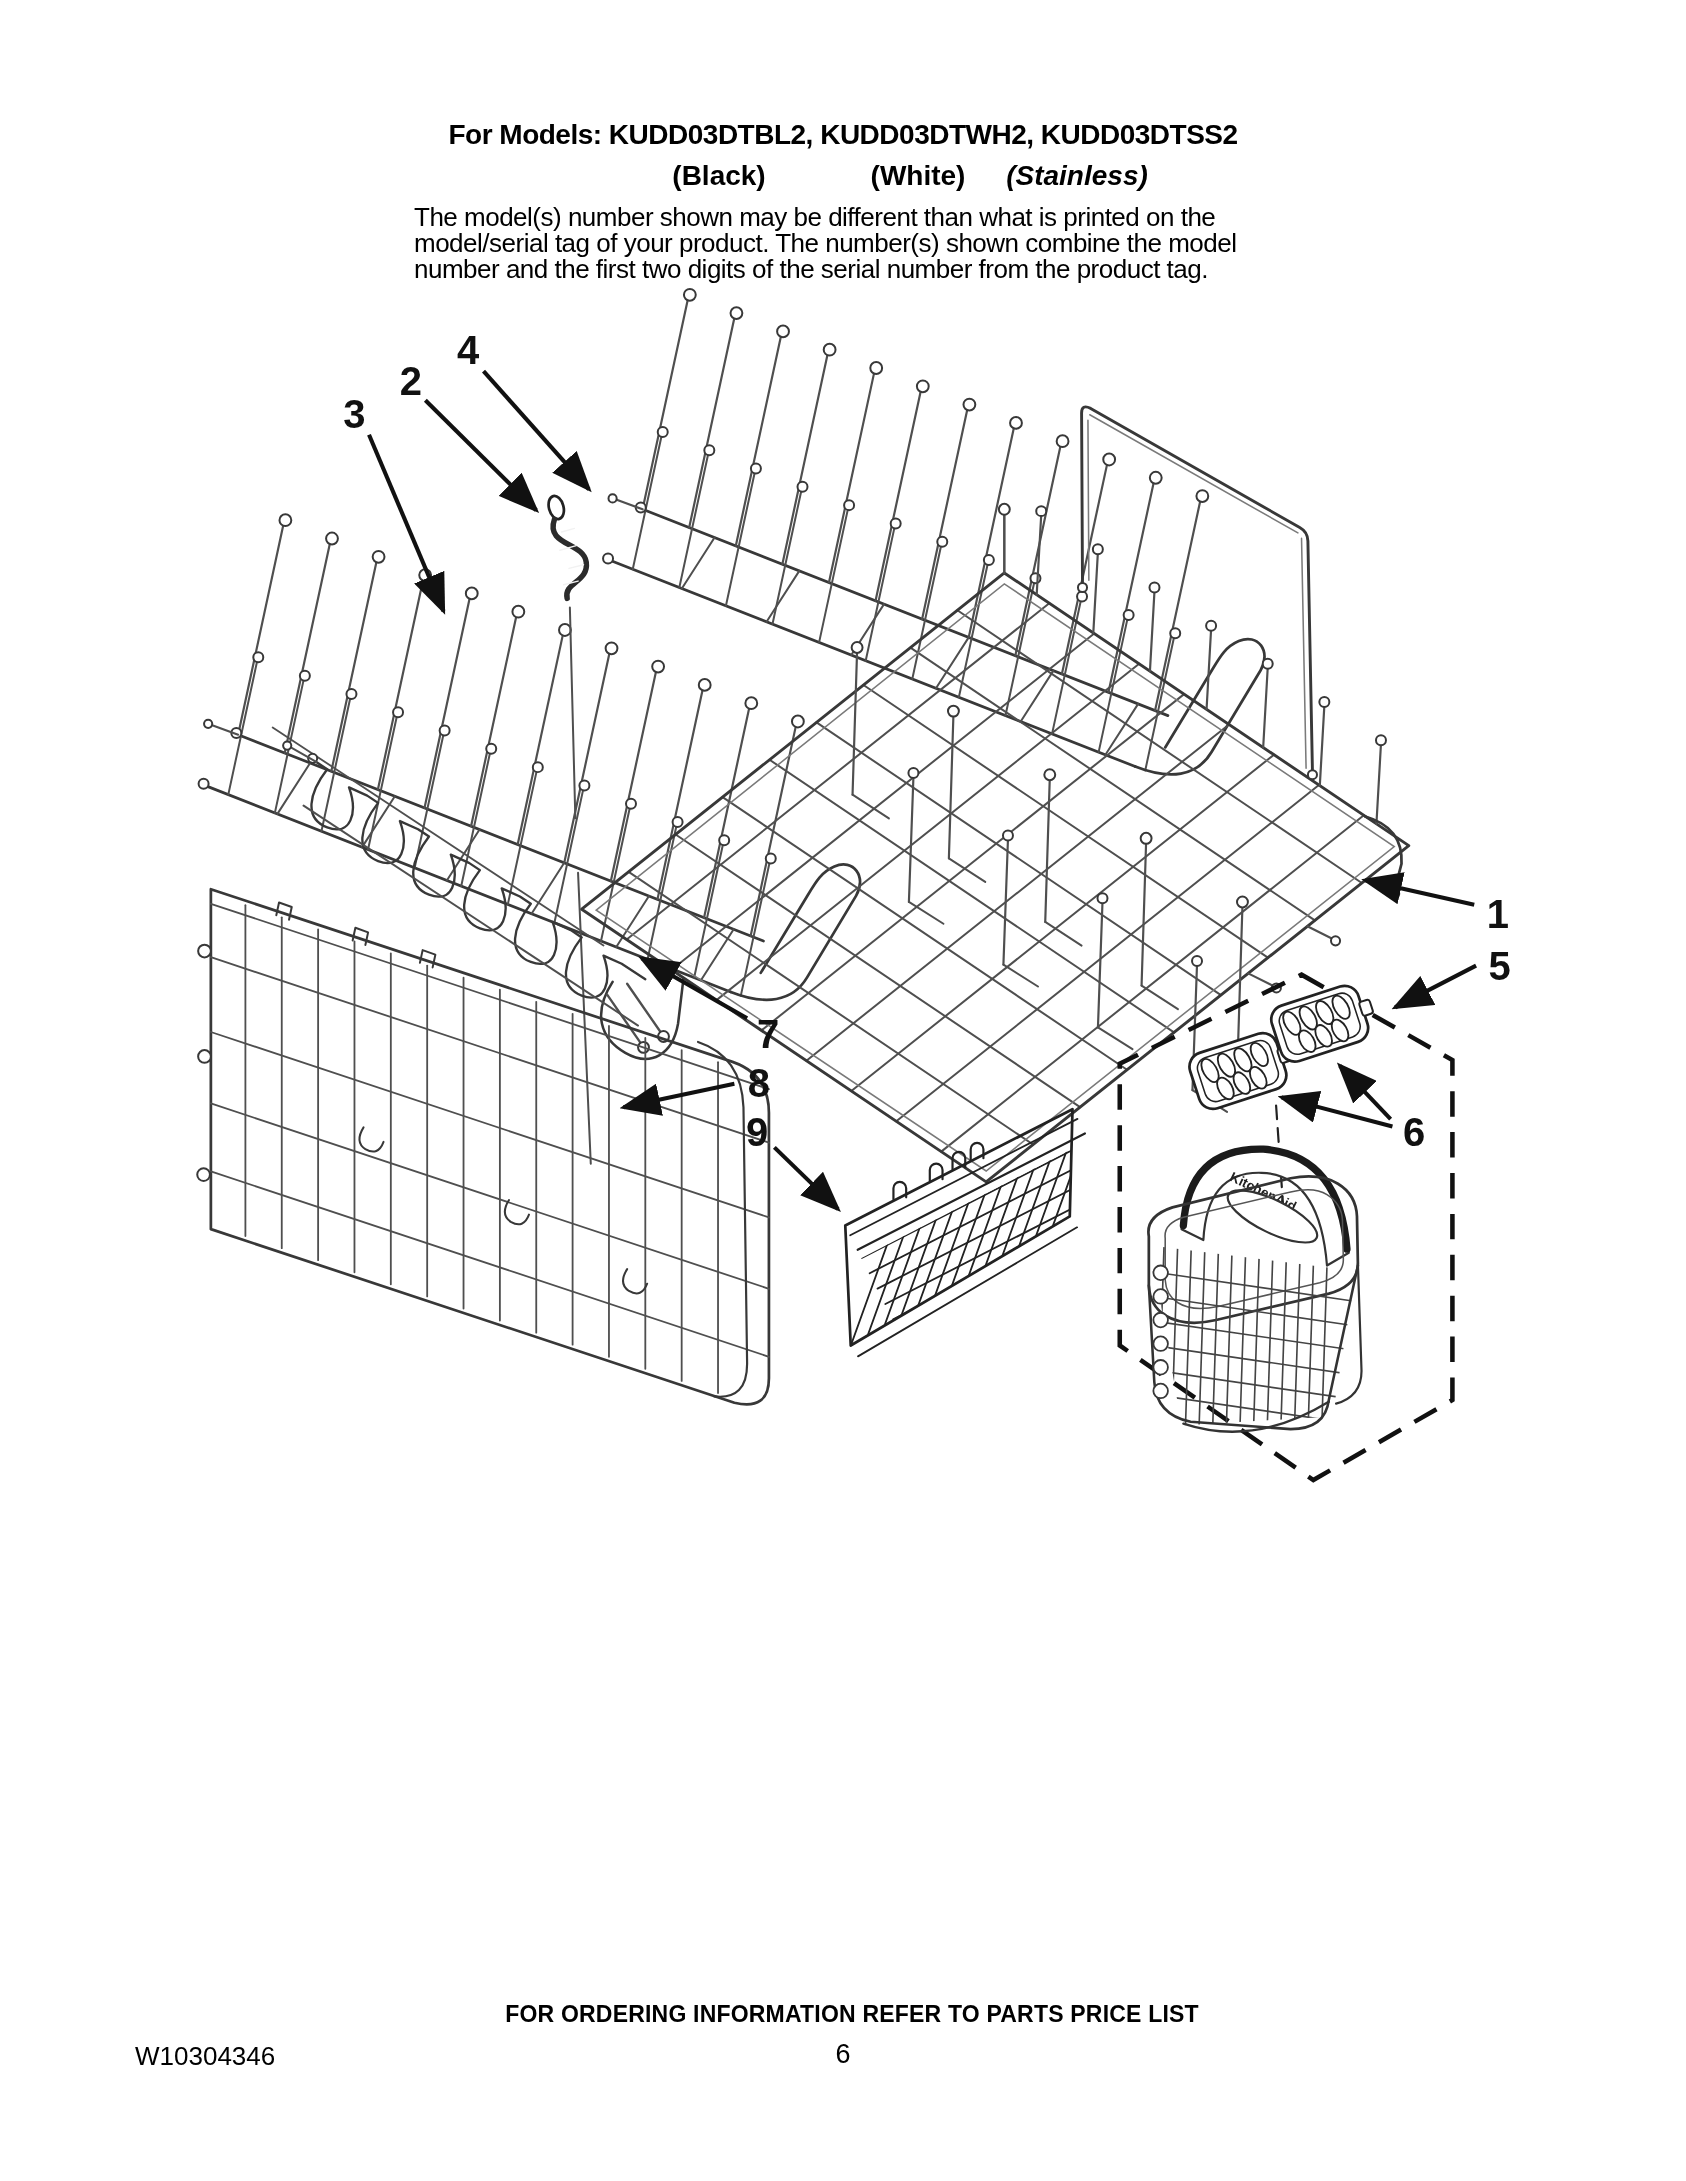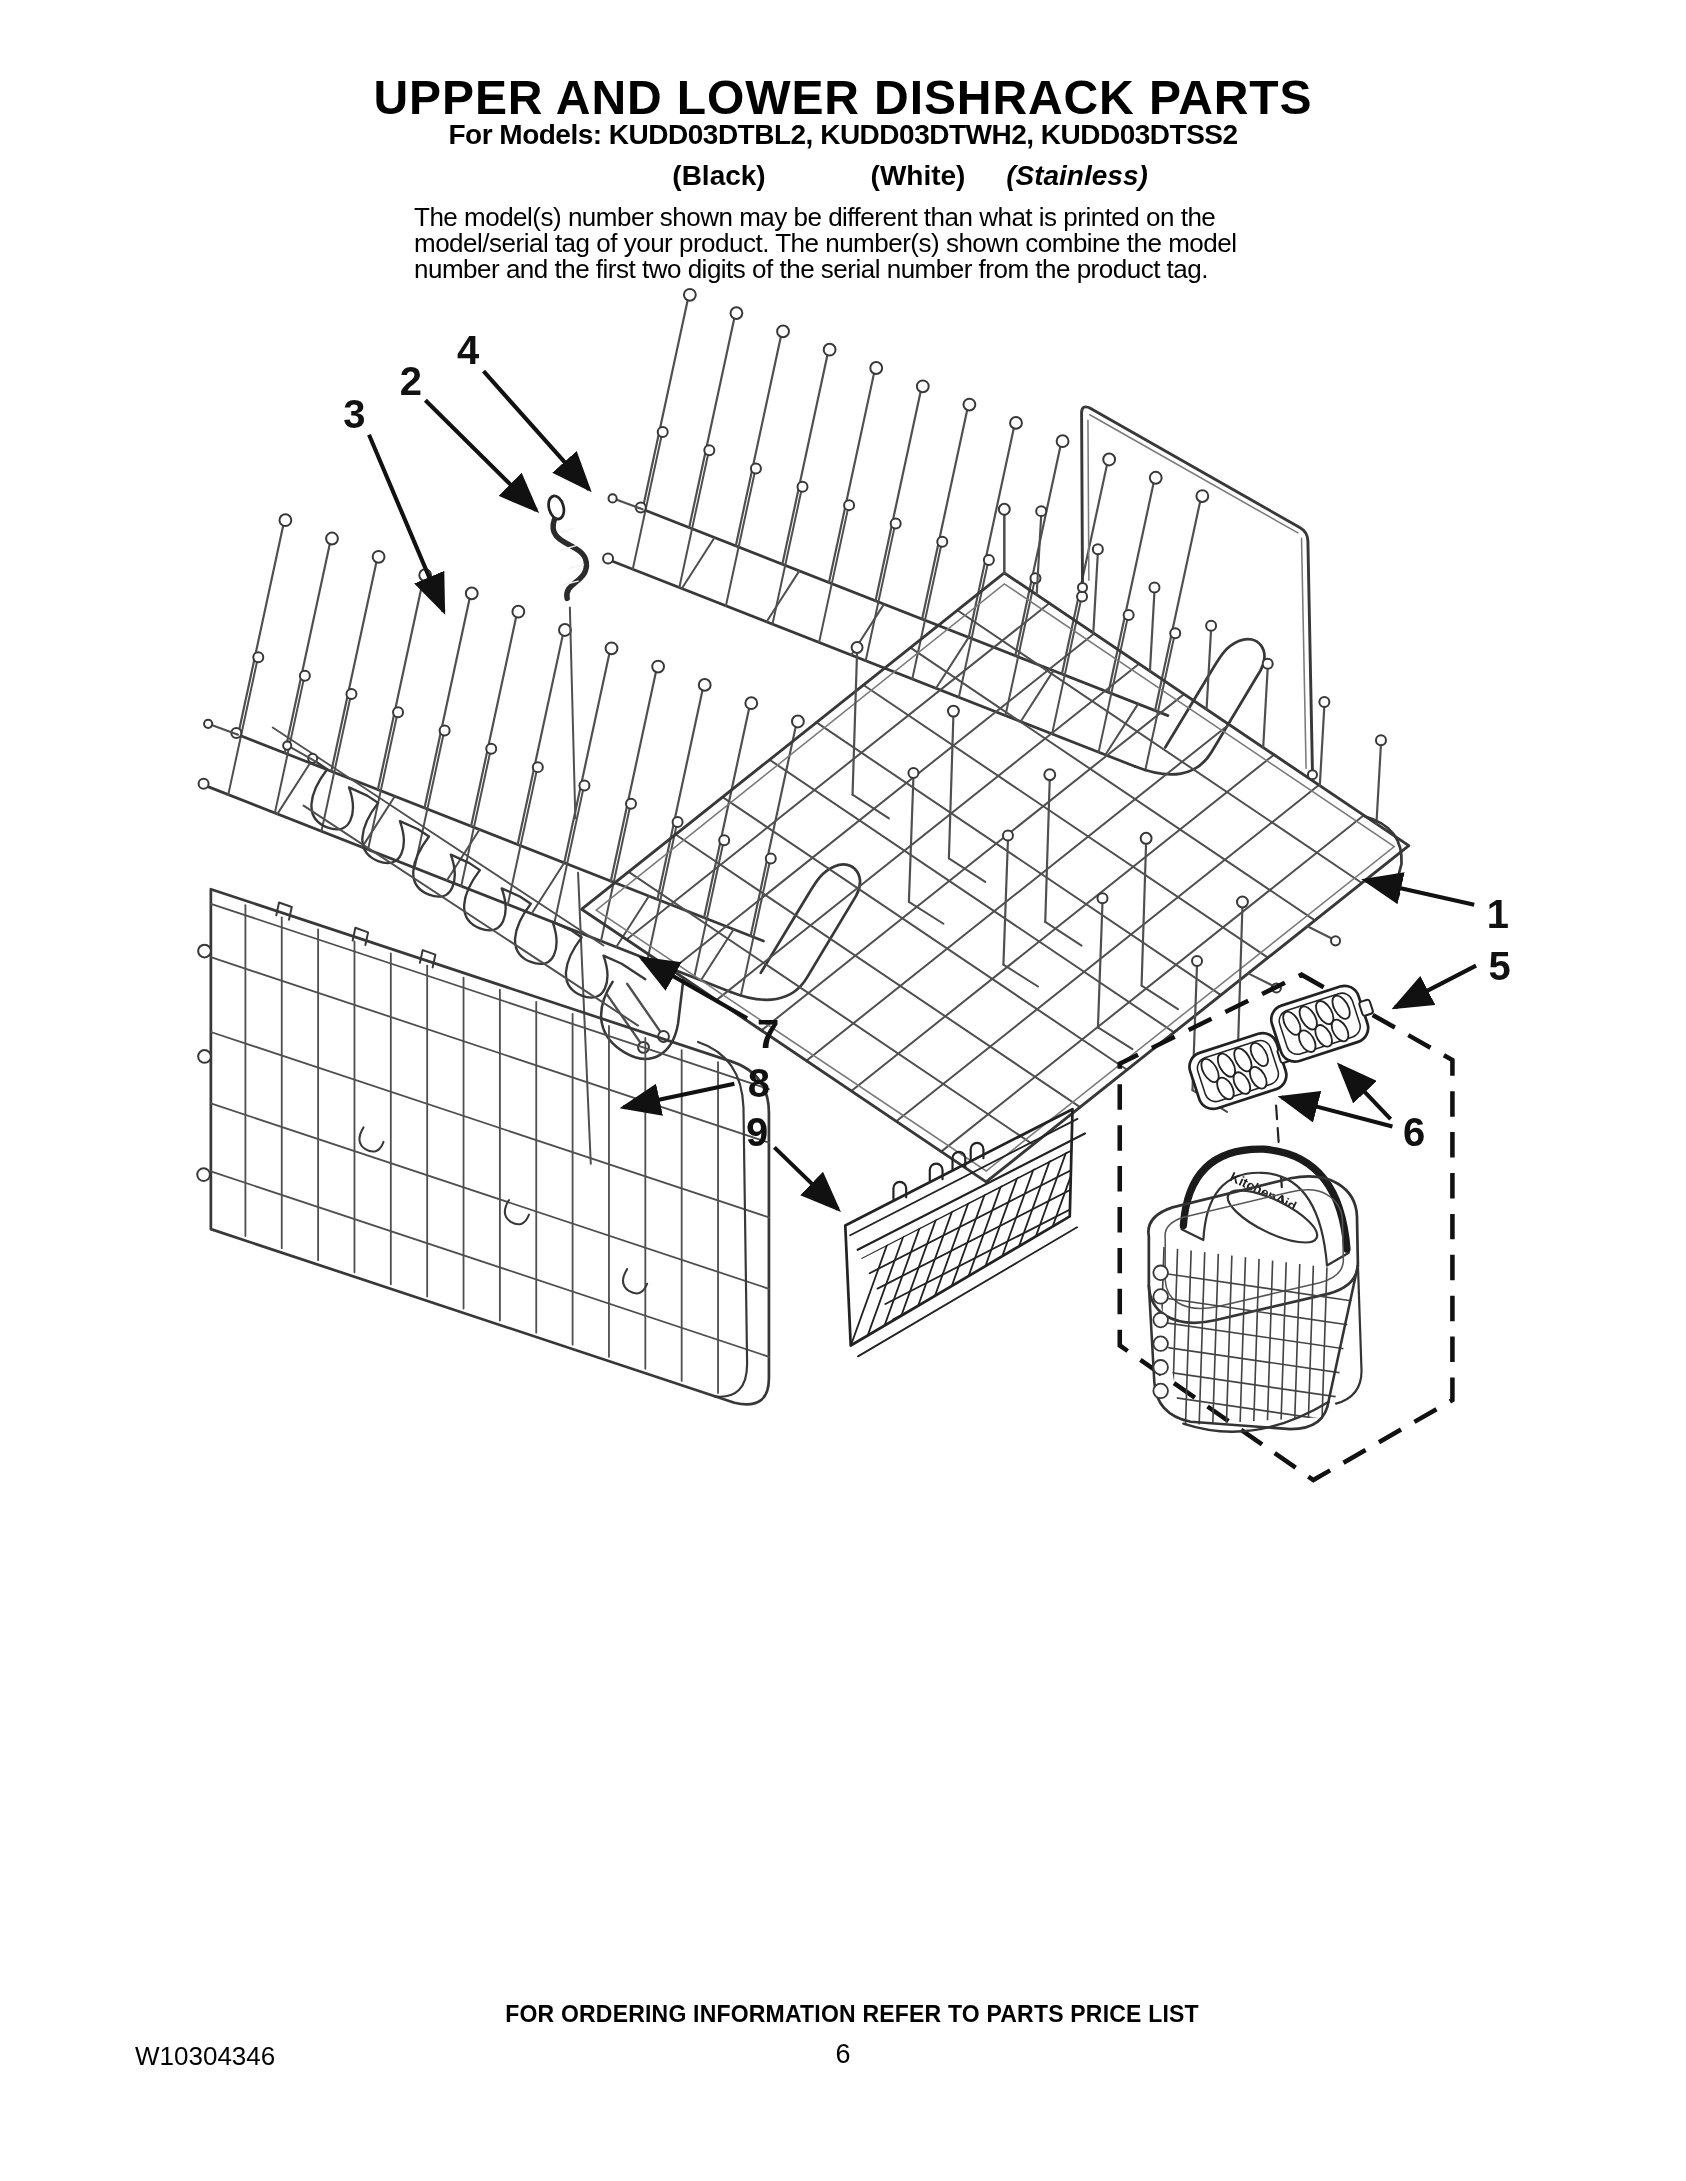--- a/index.html
+++ b/index.html
@@ -18,21 +18,20 @@
   .doc-num{position:absolute;left:135px;top:2041px;font-size:26px;}
   .page-num{position:absolute;left:0;right:0;top:2039px;text-align:center;font-size:27px;}
   svg.diagram{position:absolute;left:0;top:0;width:1686px;height:2182px;}
   svg text.callout{font-family:"Liberation Sans", sans-serif;font-size:44px;font-weight:bold;fill:#111;}
   svg text.brand{font-family:"Liberation Sans", sans-serif;}
 </style>
 </head>
 <body>
 
 <div class="page">
-  <div class="title">UPPER AND LOWER DISHRACK PARTS</div>
   <div class="models">For Models: KUDD03DTBL2, KUDD03DTWH2, KUDD03DTSS2</div>
   <span class="finish f-black">(Black)</span>
   <span class="finish f-white">(White)</span>
   <span class="finish f-stainless">(Stainless)</span>
   <div class="note">
     <div>The model(s) number shown may be different than what is printed on the</div>
     <div>model/serial tag of your product. The number(s) shown combine the model</div>
     <div>number and the first two digits of the serial number from the product tag.</div>
   </div>
 

